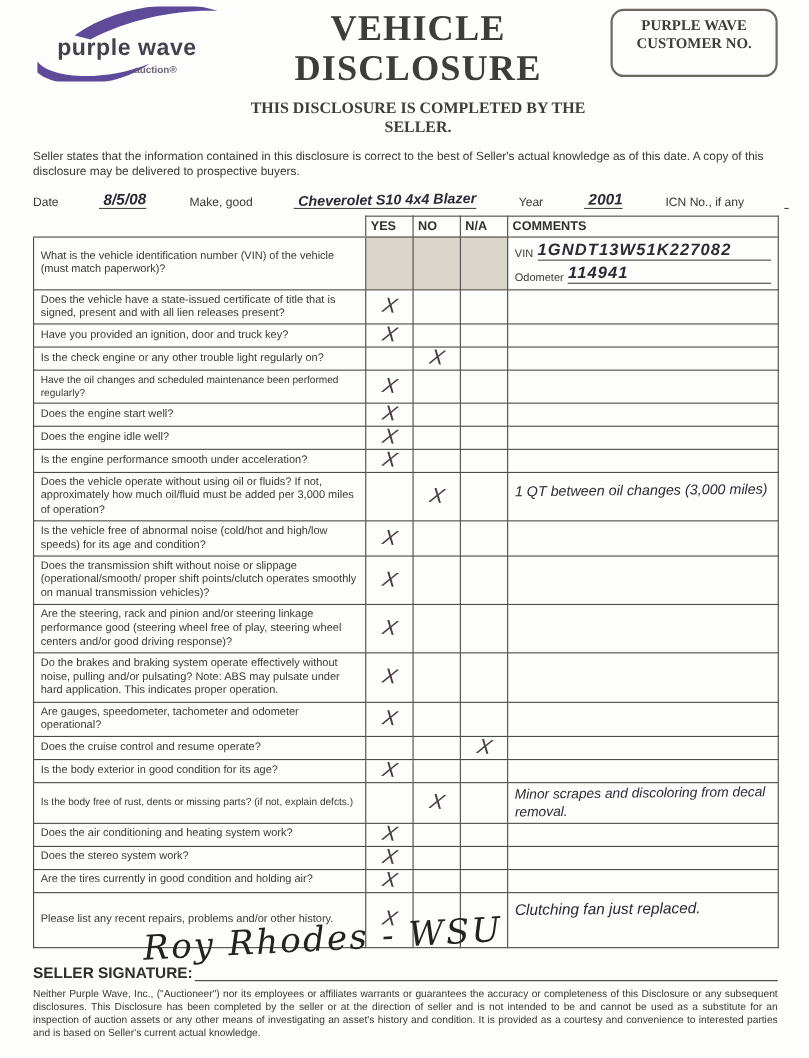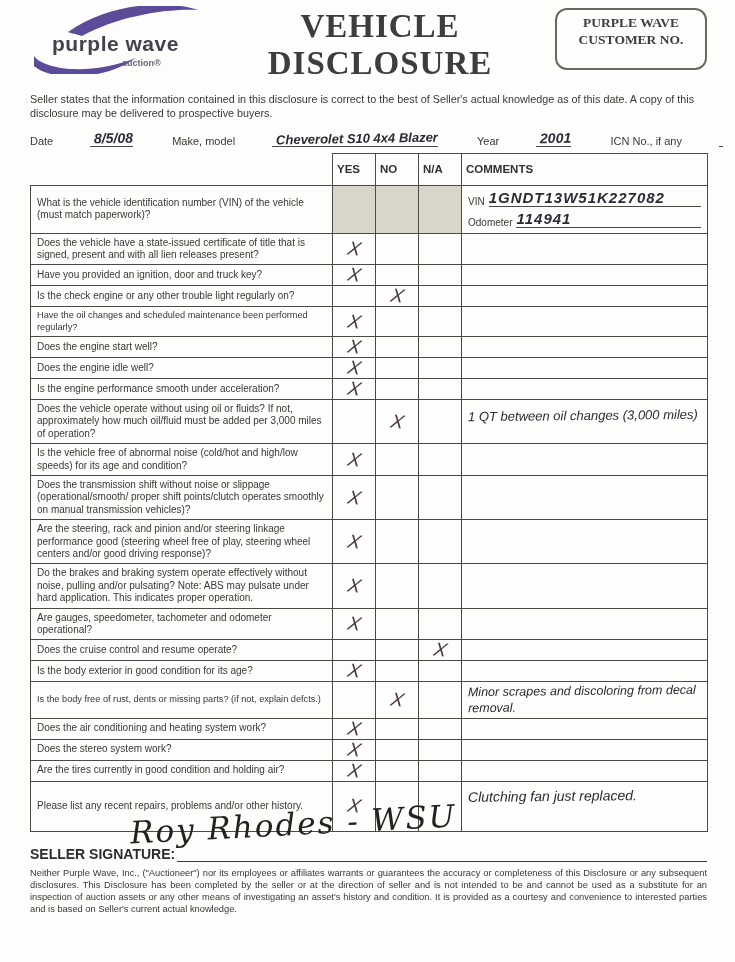--- a/index.html
+++ b/index.html
@@ -24,21 +24,21 @@
   .date-line { display:flex; align-items:flex-end; margin-top:9px; font-size:11px; color:#3a3835; white-space:nowrap;gap:33px; }
   .wline { border-bottom:1px solid #4a4845; display:inline-block; margin:0 6px 0 4px; position:relative; }
   .hand { font-style:italic; color:#2e2933; }
   .fill-date { width:92px;text-align:center; } .fill-make { width:170px; } .fill-year { width:62px; } .fill-icn { width:92px; }
   .fill-val { font-size:14px; font-weight:bold; display:inline-block; transform:rotate(-1deg); padding-left:4px; }
 
   
   table { border-collapse:collapse; width:677px; margin-top:6px; table-layout:fixed; }
   col.c-q { width:302px; } col.c-a { width:43px; } col.c-c { width:246px; }
   th, td { border:1px solid #4c4a47; }
-  th { font-size:11.5px; font-weight:bold; text-align:left; padding:2px 4px; color:#33312f; height:32px; }
+  th { font-size:11.5px; font-weight:bold; text-align:left; padding:2px 4px; color:#33312f; height:19px; }
   th.no-border { border:none; border-bottom:1px solid #4c4a47; background:transparent; }
   td.qcell { font-size:10px; line-height:1.24; padding:3px 6px 3px 6px; color:#3a3835; }
   td.acell { text-align:center; vertical-align:middle; }
   td.acell.shaded, td.qshaded { background:#d9d5cb; }
   td.ccell { padding:2px 6px; vertical-align:top; font-size:10px; }
   .xmark { font-size:19px; font-weight:normal; color:#493c3e; display:inline-block; transform:rotate(6deg) skewX(-6deg); line-height:1; }
   .cfield { display:flex; align-items:flex-end; margin:1px 0 3px 0; }
   .clabel { font-size:10px; color:#3a3835; flex:0 0 auto; padding-right:4px; }
   .cvalue { flex:1 1 auto; border-bottom:1px solid #4a4845; font-size:15px; font-weight:bold; letter-spacing:1px; }
   .comment-text { font-size:12.5px; line-height:1.25; display:inline-block; transform:rotate(-.6deg); }
@@ -68,33 +68,34 @@
     <div class="logo">
       <svg width="175" height="68" viewBox="0 0 175 68">
         <path d="M38 26 C 80 -4, 140 -6, 168 4 C 138 2, 88 10, 52 30 C 46 28, 40 27, 38 26 Z" fill="#5d4a99"></path>
         <path d="M4 50 C 14 64, 60 70, 106 52 C 76 74, 22 76, 4 60 Z" fill="#5d4a99"></path>
       </svg>
       <div class="logo-text">purple wave</div>
       <div class="logo-sub">auction®</div>
     </div>
     <div class="header-center">
       <div class="form-title">VEHICLE DISCLOSURE</div>
+      <div class="form-subtitle">THIS DISCLOSURE IS COMPLETED BY THE SELLER.</div>
     </div>
     <div class="customer-box">
       <div>PURPLE WAVE</div>
       <div>CUSTOMER NO.</div>
     </div>
   </div>
 
   <div class="intro">Seller states that the information contained in this disclosure is correct to the best of Seller's actual knowledge as of this date. A copy of this disclosure may be delivered to prospective buyers.</div>
 
   <div class="date-line">
     <span>Date</span>
     <span class="wline fill-date"><span class="hand fill-val">8/5/08</span></span>
-    <span>Make, model</span>
+    <span>Make, good</span>
     <span class="wline fill-make"><span class="hand fill-val" style="font-size:13px;">Cheverolet S10 4x4 Blazer</span></span>
     <span>Year</span>
     <span class="wline fill-year"><span class="hand fill-val">2001</span></span>
     <span>ICN No., if any</span>
     <span class="wline fill-icn"><span class="hand fill-val"></span></span>
   </div>
 
   <table>
     <colgroup>
         <col class="c-q">

